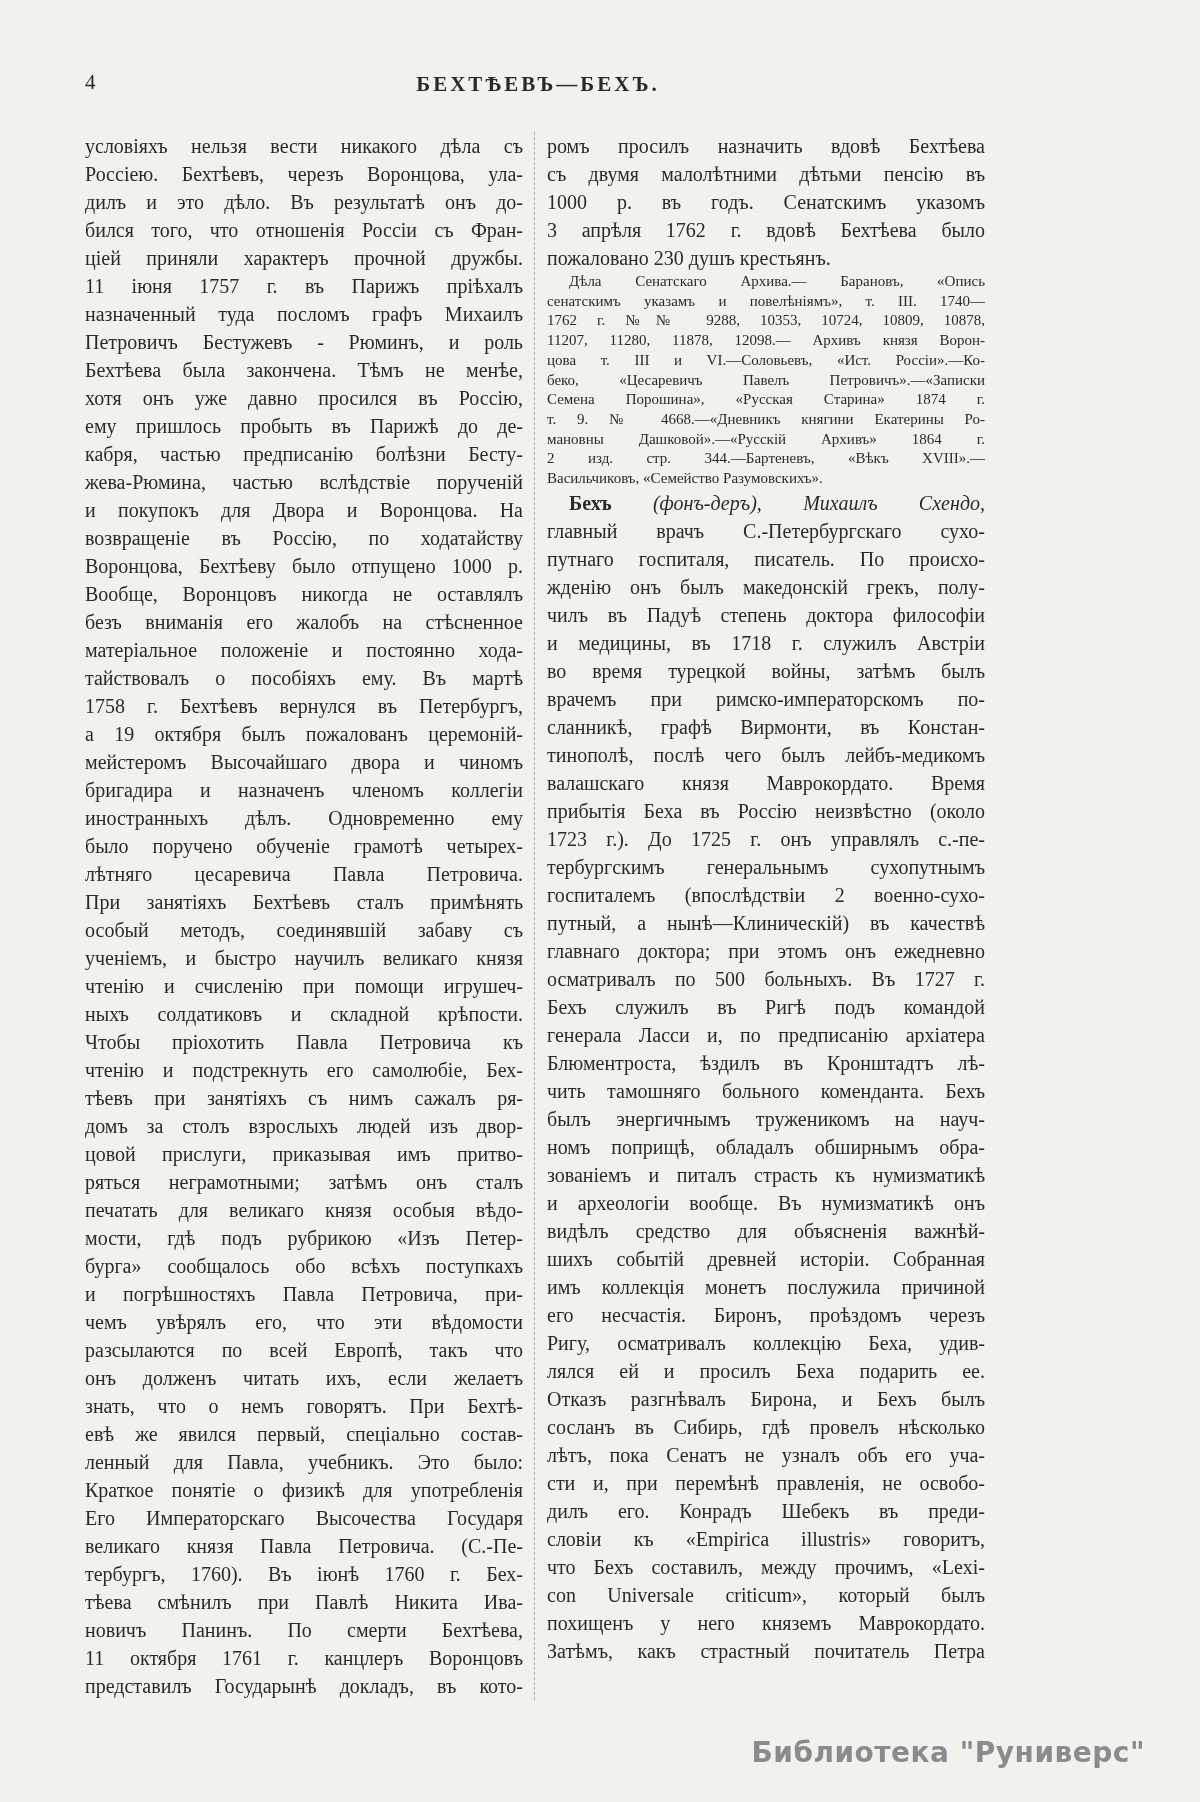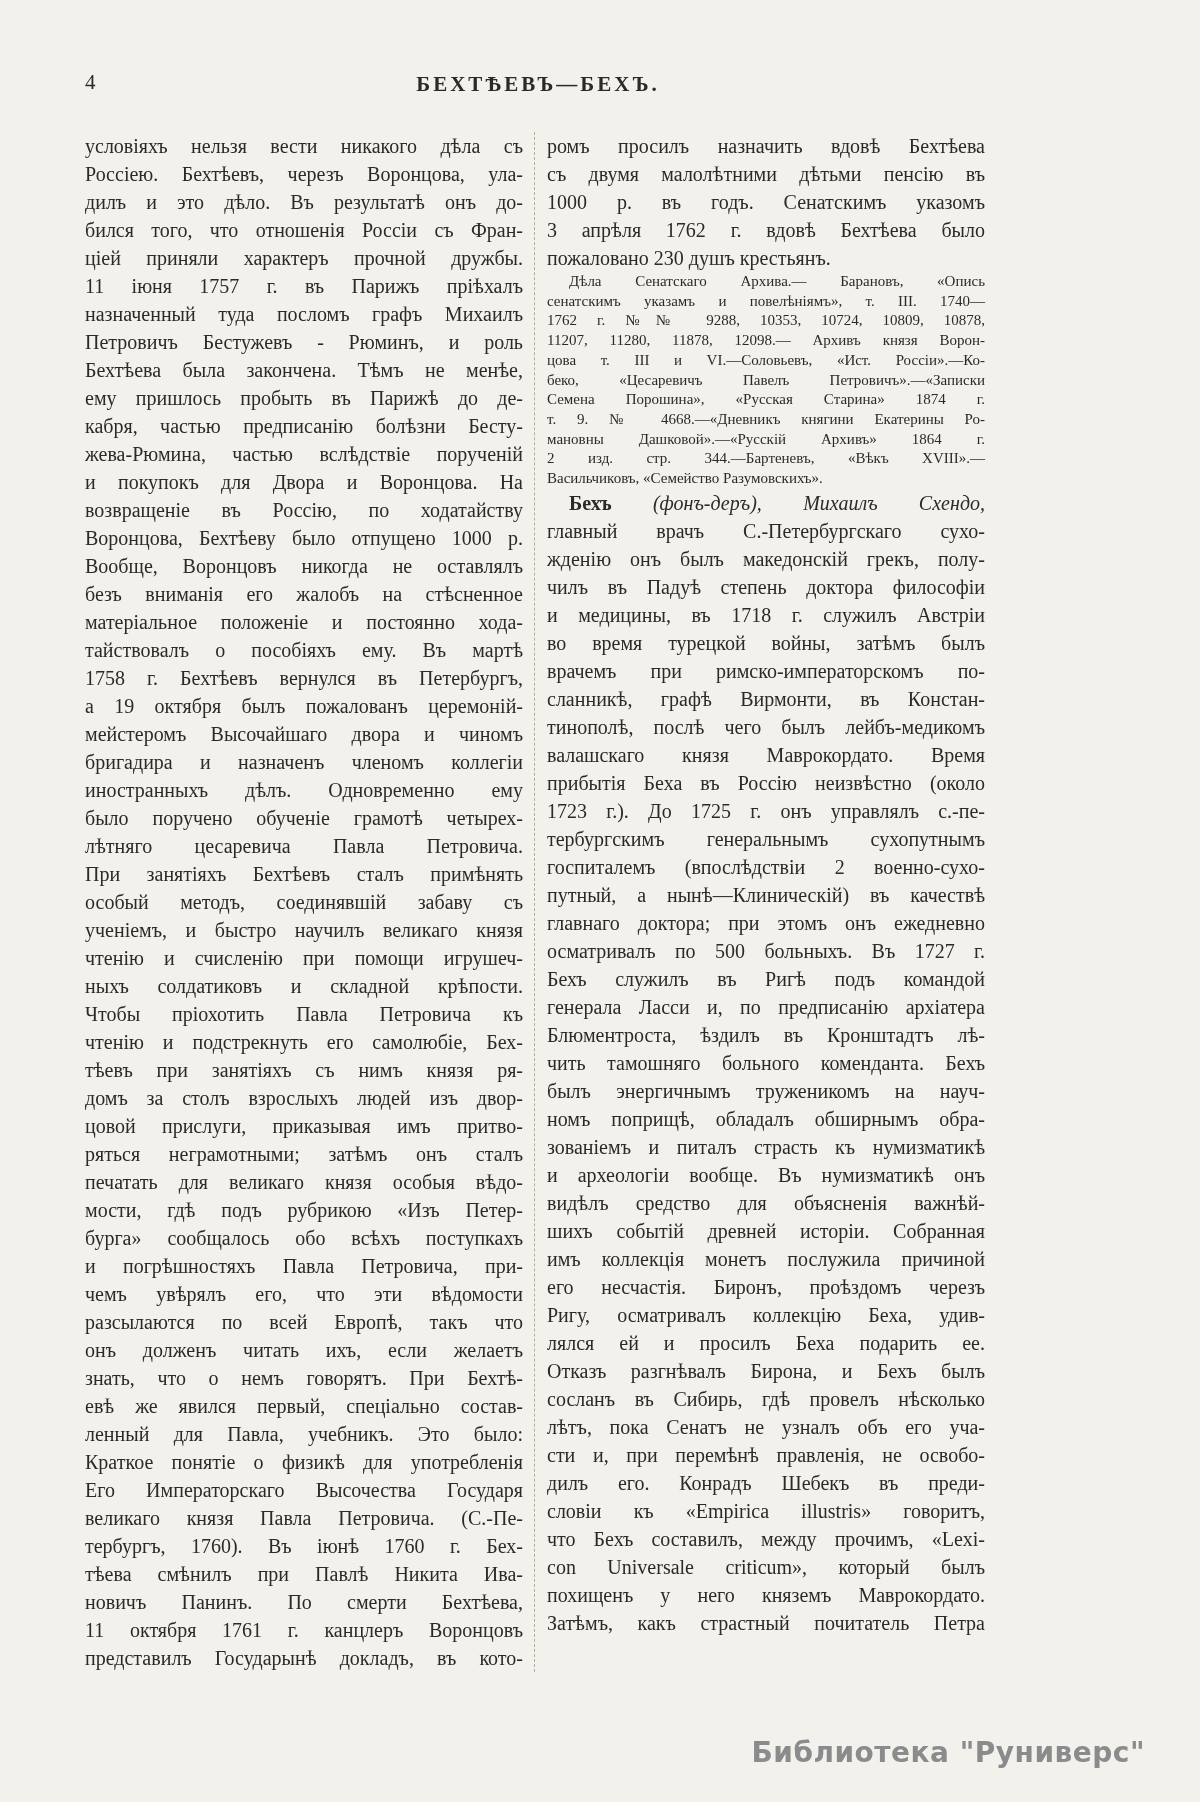--- a/index.html
+++ b/index.html
@@ -72,20 +72,21 @@
     <div class="col col-left">
         <div class="line">условіяхъ нельзя вести никакого дѣла съ</div>
         <div class="line">Россіею. Бехтѣевъ, черезъ Воронцова, ула-</div>
         <div class="line">дилъ и это дѣло. Въ результатѣ онъ до-</div>
         <div class="line">бился того, что отношенія Россіи съ Фран-</div>
         <div class="line">ціей приняли характеръ прочной дружбы.</div>
         <div class="line">11 іюня 1757 г. въ Парижъ пріѣхалъ</div>
         <div class="line">назначенный туда посломъ графъ Михаилъ</div>
         <div class="line">Петровичъ Бестужевъ - Рюминъ, и роль</div>
         <div class="line">Бехтѣева была закончена. Тѣмъ не менѣе,</div>
+        <div class="line">хотя онъ уже давно просился въ Россію,</div>
         <div class="line">ему пришлось пробыть въ Парижѣ до де-</div>
         <div class="line">кабря, частью предписанію болѣзни Бесту-</div>
         <div class="line">жева-Рюмина, частью вслѣдствіе порученій</div>
         <div class="line">и покупокъ для Двора и Воронцова. На</div>
         <div class="line">возвращеніе въ Россію, по ходатайству</div>
         <div class="line">Воронцова, Бехтѣеву было отпущено 1000 р.</div>
         <div class="line">Вообще, Воронцовъ никогда не оставлялъ</div>
         <div class="line">безъ вниманія его жалобъ на стѣсненное</div>
         <div class="line">матеріальное положеніе и постоянно хода-</div>
         <div class="line">тайствовалъ о пособіяхъ ему. Въ мартѣ</div>
@@ -96,21 +97,21 @@
         <div class="line">иностранныхъ дѣлъ. Одновременно ему</div>
         <div class="line">было поручено обученіе грамотѣ четырех-</div>
         <div class="line">лѣтняго цесаревича Павла Петровича.</div>
         <div class="line">При занятіяхъ Бехтѣевъ сталъ примѣнять</div>
         <div class="line">особый методъ, соединявшій забаву съ</div>
         <div class="line">ученіемъ, и быстро научилъ великаго князя</div>
         <div class="line">чтенію и счисленію при помощи игрушеч-</div>
         <div class="line">ныхъ солдатиковъ и складной крѣпости.</div>
         <div class="line">Чтобы пріохотить Павла Петровича къ</div>
         <div class="line">чтенію и подстрекнуть его самолюбіе, Бех-</div>
-        <div class="line">тѣевъ при занятіяхъ съ нимъ князя ря-</div>
+        <div class="line">тѣевъ при занятіяхъ съ нимъ сажалъ ря-</div>
         <div class="line">домъ за столъ взрослыхъ людей изъ двор-</div>
         <div class="line">цовой прислуги, приказывая имъ притво-</div>
         <div class="line">ряться неграмотными; затѣмъ онъ сталъ</div>
         <div class="line">печатать для великаго князя особыя вѣдо-</div>
         <div class="line">мости, гдѣ подъ рубрикою «Изъ Петер-</div>
         <div class="line">бурга» сообщалось обо всѣхъ поступкахъ</div>
         <div class="line">и погрѣшностяхъ Павла Петровича, при-</div>
         <div class="line">чемъ увѣрялъ его, что эти вѣдомости</div>
         <div class="line">разсылаются по всей Европѣ, такъ что</div>
         <div class="line">онъ долженъ читать ихъ, если желаетъ</div>
@@ -144,20 +145,21 @@
           <div class="line">беко, «Цесаревичъ Павелъ Петровичъ».—«Записки</div>
           <div class="line">Семена Порошина», «Русская Старина» 1874 г.</div>
           <div class="line">т. 9. № 4668.—«Дневникъ княгини Екатерины Ро-</div>
           <div class="line">мановны Дашковой».—«Русскій Архивъ» 1864 г.</div>
           <div class="line">2 изд. стр. 344.—Бартеневъ, «Вѣкъ XVIII».—</div>
           <div class="line last">Васильчиковъ, «Семейство Разумовскихъ».</div>
         </div>
       <div>
           <div class="line indent"><span class="bold">Бехъ</span><span> </span><span class="italic">(фонъ-деръ),</span><span> </span><span class="italic">Михаилъ Схендо,</span></div>
           <div class="line">главный врачъ С.-Петербургскаго сухо-</div>
+          <div class="line">путнаго госпиталя, писатель. По происхо-</div>
           <div class="line">жденію онъ былъ македонскій грекъ, полу-</div>
           <div class="line">чилъ въ Падуѣ степень доктора философіи</div>
           <div class="line">и медицины, въ 1718 г. служилъ Австріи</div>
           <div class="line">во время турецкой войны, затѣмъ былъ</div>
           <div class="line">врачемъ при римско-императорскомъ по-</div>
           <div class="line">сланникѣ, графѣ Вирмонти, въ Констан-</div>
           <div class="line">тинополѣ, послѣ чего былъ лейбъ-медикомъ</div>
           <div class="line">валашскаго князя Маврокордато. Время</div>
           <div class="line">прибытія Беха въ Россію неизвѣстно (около</div>
           <div class="line">1723 г.). До 1725 г. онъ управлялъ с.-пе-</div>

